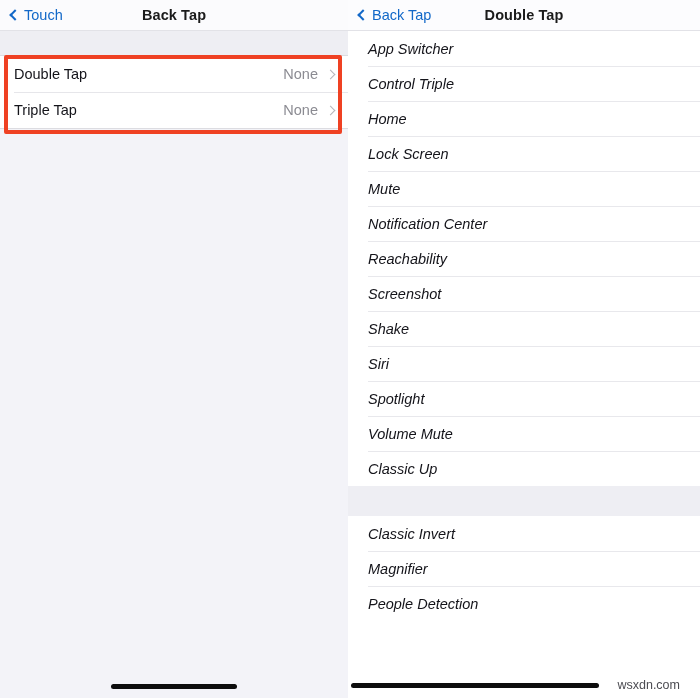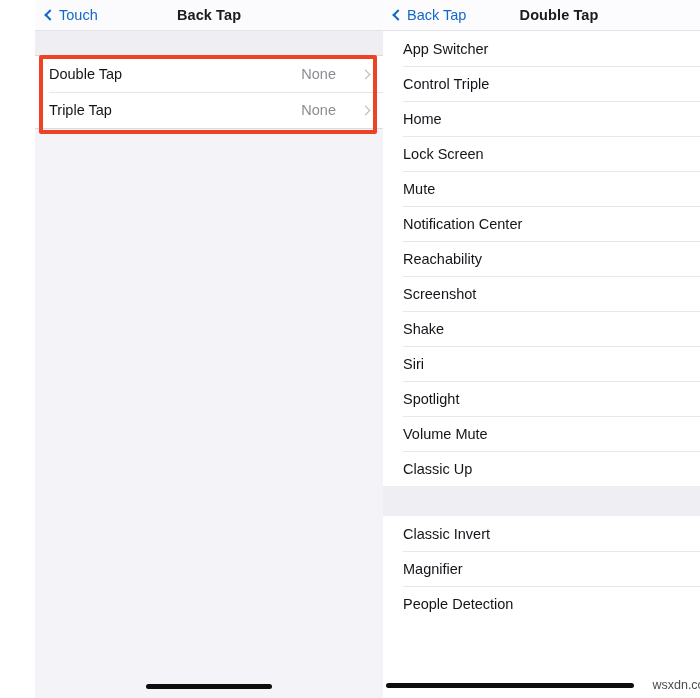--- a/index.html
+++ b/index.html
@@ -10,21 +10,20 @@
     overflow:hidden;
   }
   .screen { position:relative; width:700px; height:698px; display:flex; }
 
   
   .panel-left {
     position:relative;
     width:348px; height:698px;
     background:#f3f3f8;
     flex:0 0 348px;
-    margin-left:35px;
   }
   .nav-bar {
     position:relative;
     height:31px;
     background:#fbfbfd;
     display:flex; align-items:center;
     border-bottom:1px solid #e2e2e7;
   }
   .nav-back {
     position:absolute; left:11px; top:50%;
@@ -60,21 +59,21 @@
     padding-left:14px; padding-right:14px;
     background:#ffffff;
   }
   .row + .row::before {
     content:""; position:absolute; left:14px; right:0; top:0;
     height:1px; background:#e6e6ea;
   }
   .row-label { font-size:14.5px; color:#14141a; }
   .row-right {
     margin-left:auto;
-    display:flex; align-items:center; gap:26px;
+    display:flex; align-items:center; gap:9px;
   }
   .row-value { font-size:14.5px; color:#8b8b92; }
   .chev-right {
     display:inline-block; width:7px; height:7px;
     border-top:1.6px solid #b4b4ba;
     border-right:1.6px solid #b4b4ba;
     transform:rotate(45deg);
   }
 
   .redbox {
@@ -113,21 +112,21 @@
     background:#eeeef3;
     font-size:10.5px;
     letter-spacing:.55px;
     color:#72727a;
     padding:0 0 4px 20px;
     display:flex; align-items:flex-end;
     height:100%;
   }
   .section-head-wrap { height:31px; background:#eeeef3; display:flex; }
   .section-gap { height:30px; background:#eeeef3; }
-  .list { background:#15803d; }
+  .list { background:#15803d;font-style:italic; }
   .lrow {
     position:relative;
     height:35px;
     display:flex; align-items:center;
     padding-left:20px;
     background:#ffffff;
     font-size:14.5px; color:#14141a;
   }
   .lrow + .lrow::before {
     content:""; position:absolute; left:20px; right:0; top:0;

